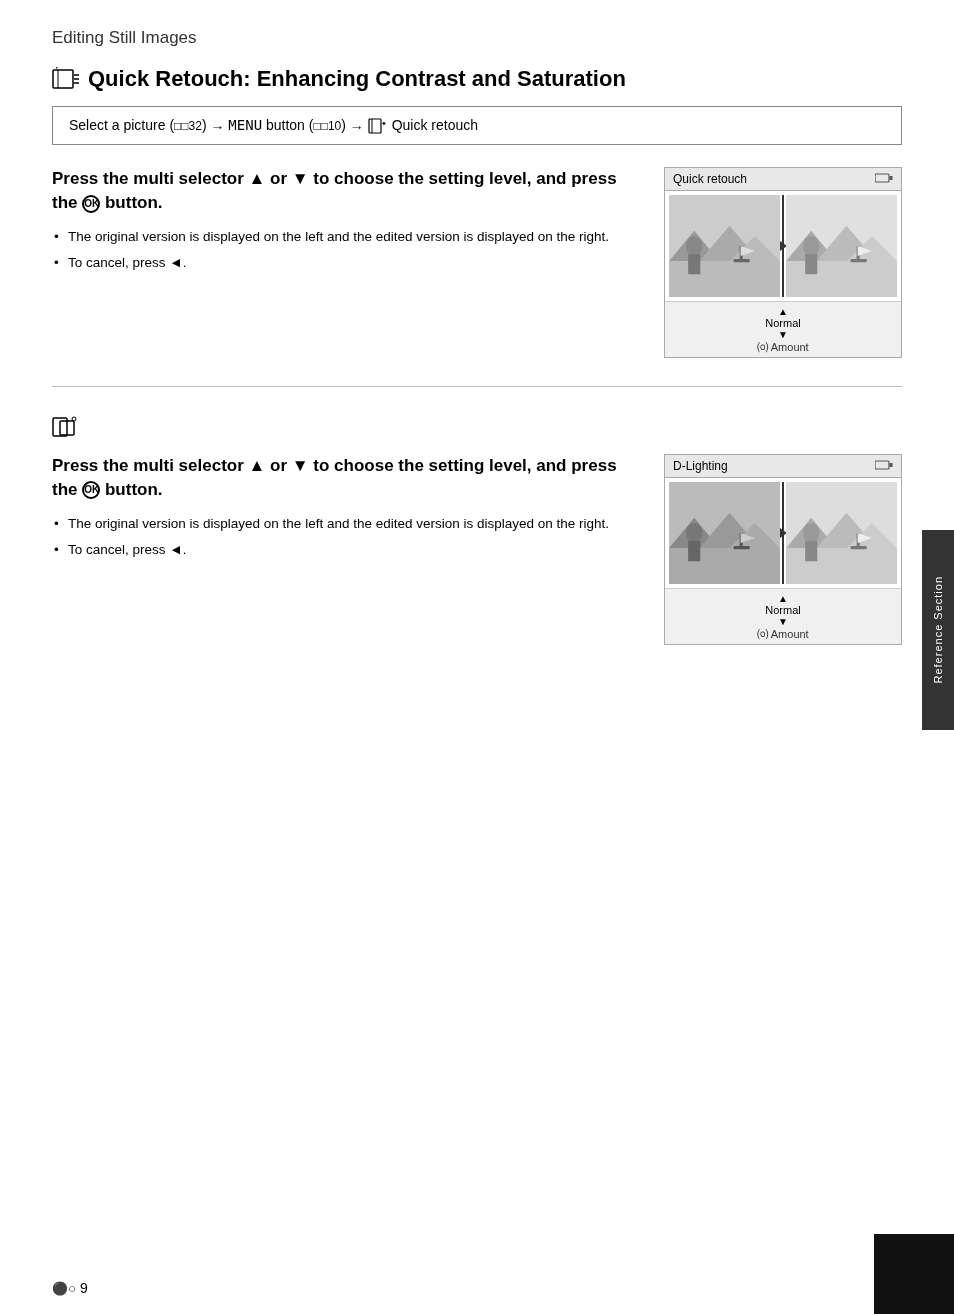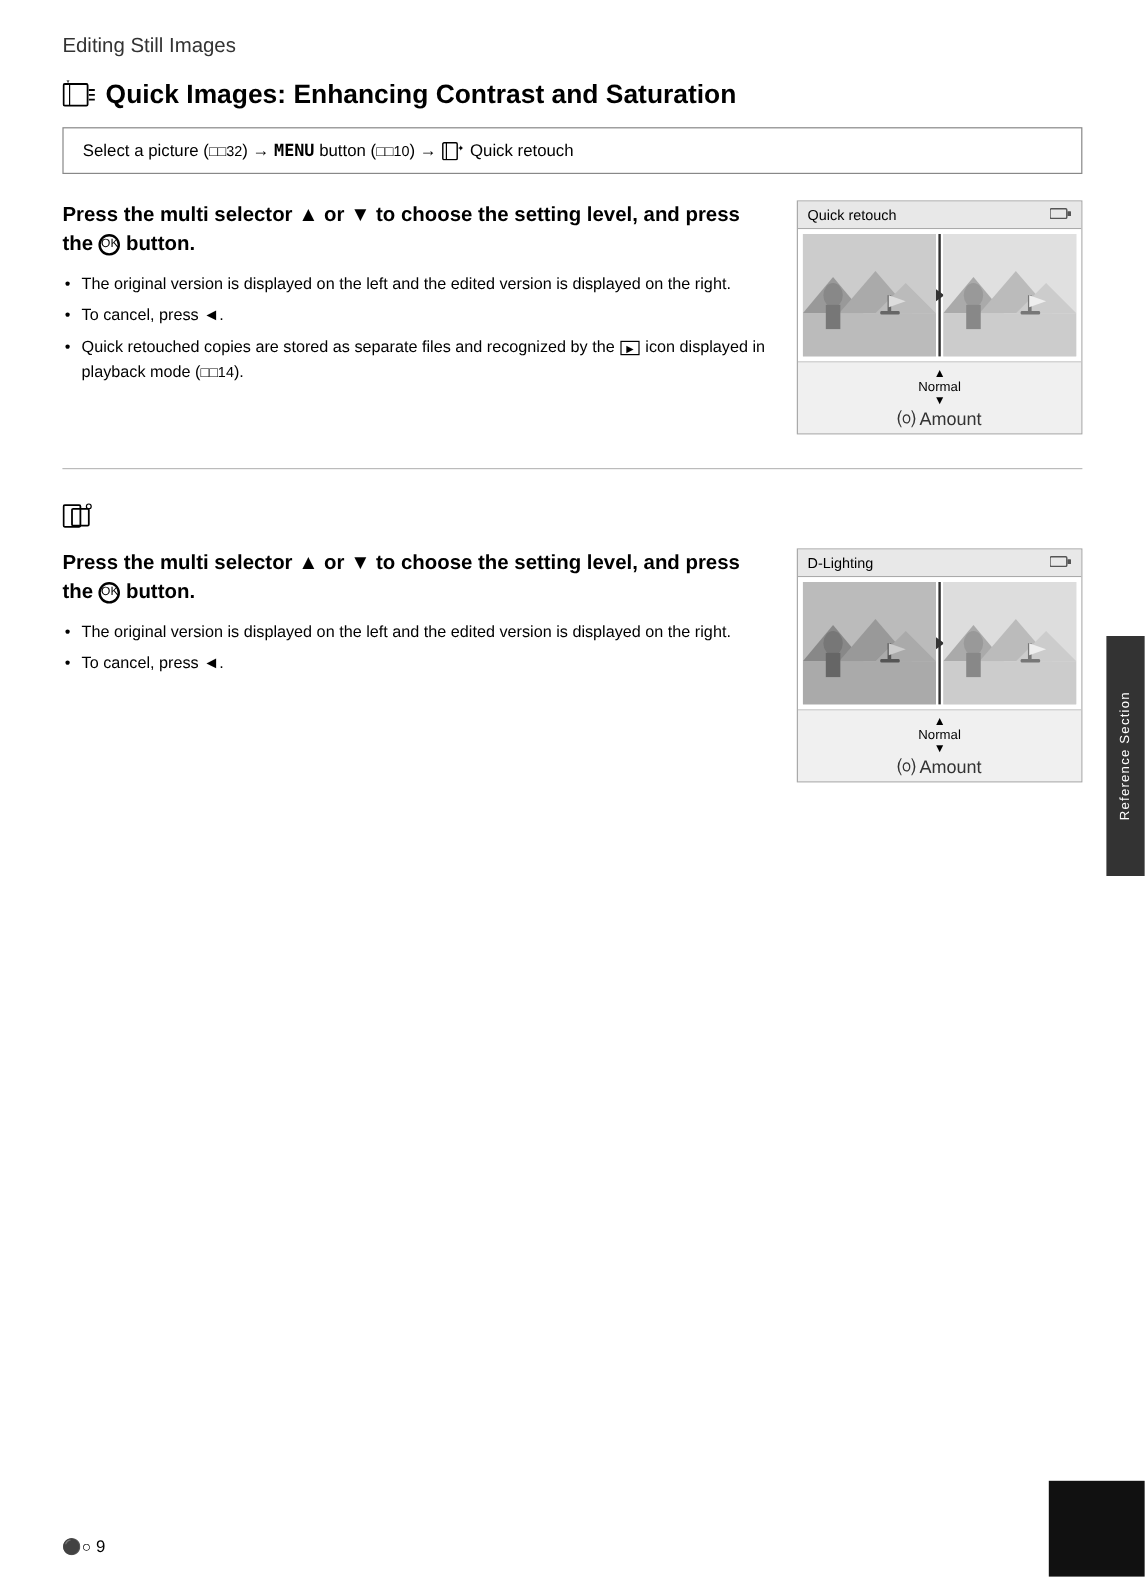--- a/index.html
+++ b/index.html
@@ -144,21 +144,21 @@
       border-top: 1px solid #ccc;
     }
 
     .camera-screen-footer .normal-label {
       font-size: 11px;
       font-weight: normal;
       display: block;
     }
 
     .camera-screen-footer .amount-label {
-      font-size: 15px;
+      font-size: 11px;
       color: #333;
       display: block;
     }
 
     .arrow-indicator {
       text-align: center;
       font-size: 10px;
     }
 
     
@@ -206,33 +206,33 @@
 
     
     .black-tab {
       position: absolute;
       bottom: 0;
       right: 0;
       width: 80px;
       height: 80px;
       background: #111;
     }
-    .menu-bold { font-weight: bold; font-family: monospace; }
+    .menu-bold { font-weight: normal; font-family: monospace; }
 
     
     .ok-circle {
       display: inline-block;
       width: 18px;
       height: 18px;
       border: 2px solid #000;
       border-radius: 50%;
       text-align: center;
       line-height: 14px;
       font-size: 10px;
-      font-weight: normal;
+      font-weight: bold;
       vertical-align: middle;
     }
 
     
     .page-ref {
       font-size: 12px;
     }
 
     .icon-small {
       display: inline-block;
@@ -260,21 +260,21 @@
         <svg width="28" height="24" viewBox="0 0 28 24" style="vertical-align:middle">
           <rect x="1" y="3" width="20" height="18" rx="1" fill="none" stroke="#000" stroke-width="1.5"></rect>
           <line x1="6" y1="3" x2="6" y2="21" stroke="#000" stroke-width="1"></line>
           <path d="M22 8 L27 8" stroke="#000" stroke-width="1.5"></path>
           <path d="M22 12 L27 12" stroke="#000" stroke-width="1.5"></path>
           <path d="M22 16 L27 16" stroke="#000" stroke-width="1.5"></path>
 
           <text x="1" y="2" font-size="9" fill="#000">✦</text>
         </svg>
       </span>
-      <span>Quick Images: Enhancing Contrast and Saturation</span>
+      <span>Quick Retouch: Enhancing Contrast and Saturation</span>
     </div>
 
     <div class="nav-box">
       <span>Select a picture (</span><span class="page-ref">□□32</span><span>) → </span><span class="menu-bold">MENU</span><span> button (</span><span class="page-ref">□□10</span><span>) → </span>
       <span>
         <svg width="18" height="16" viewBox="0 0 18 16" style="vertical-align:middle; margin-right:2px">
           <rect x="1" y="1" width="12" height="14" rx="1" fill="none" stroke="#000" stroke-width="1.2"></rect>
           <line x1="4" y1="1" x2="4" y2="15" stroke="#000" stroke-width="1"></line>
           <text x="13" y="8" font-size="7" fill="#000">✦</text>
         </svg>
@@ -283,21 +283,20 @@
     </div>
 
     <div class="section-body">
       <div class="section-text">
         <div class="section-heading">
           Press the multi selector ▲ or ▼ to choose the setting level, and press the <span class="ok-circle">OK</span> button.
         </div>
         <ul class="bullet-list">
           <li>The original version is displayed on the left and the edited version is displayed on the right.</li>
           <li>To cancel, press ◄.</li>
-          <li>Quick retouched copies are stored as separate files and recognized by the <span class="icon-small">▶</span> icon displayed in playback mode (<span class="page-ref">□□14</span>).</li>
         </ul>
       </div>
 
       <div class="camera-screen">
         <div class="camera-screen-header">
           <span>Quick retouch</span>
           <span>
             <svg width="18" height="10" viewBox="0 0 18 10">
               <rect x="0" y="1" width="14" height="8" rx="1" fill="none" stroke="#555" stroke-width="1.2"></rect>
               <rect x="14.5" y="3" width="3" height="4" rx="0.5" fill="#555"></rect>

